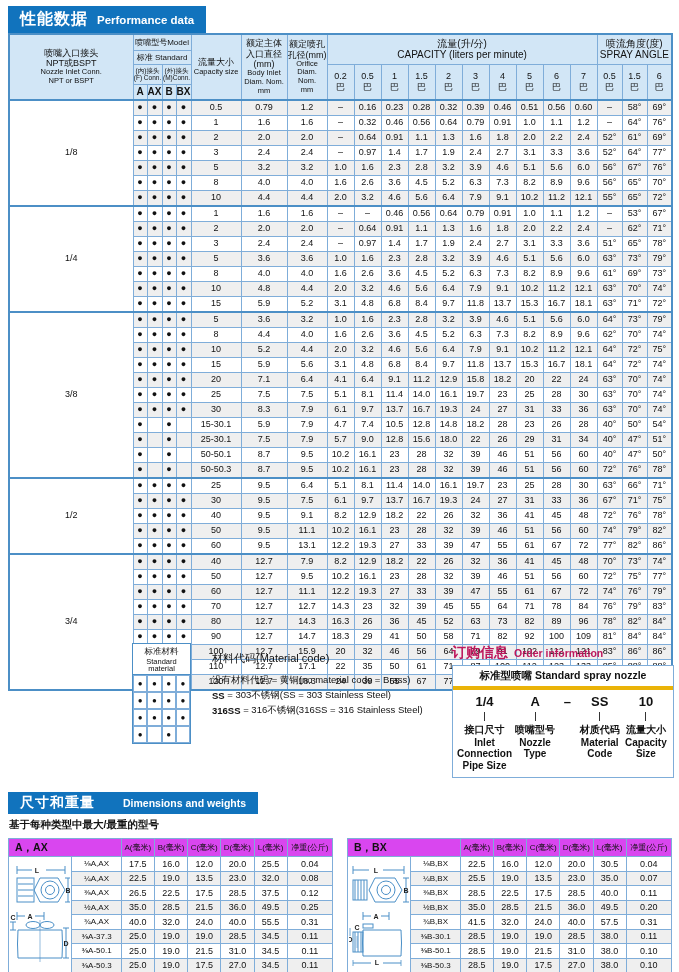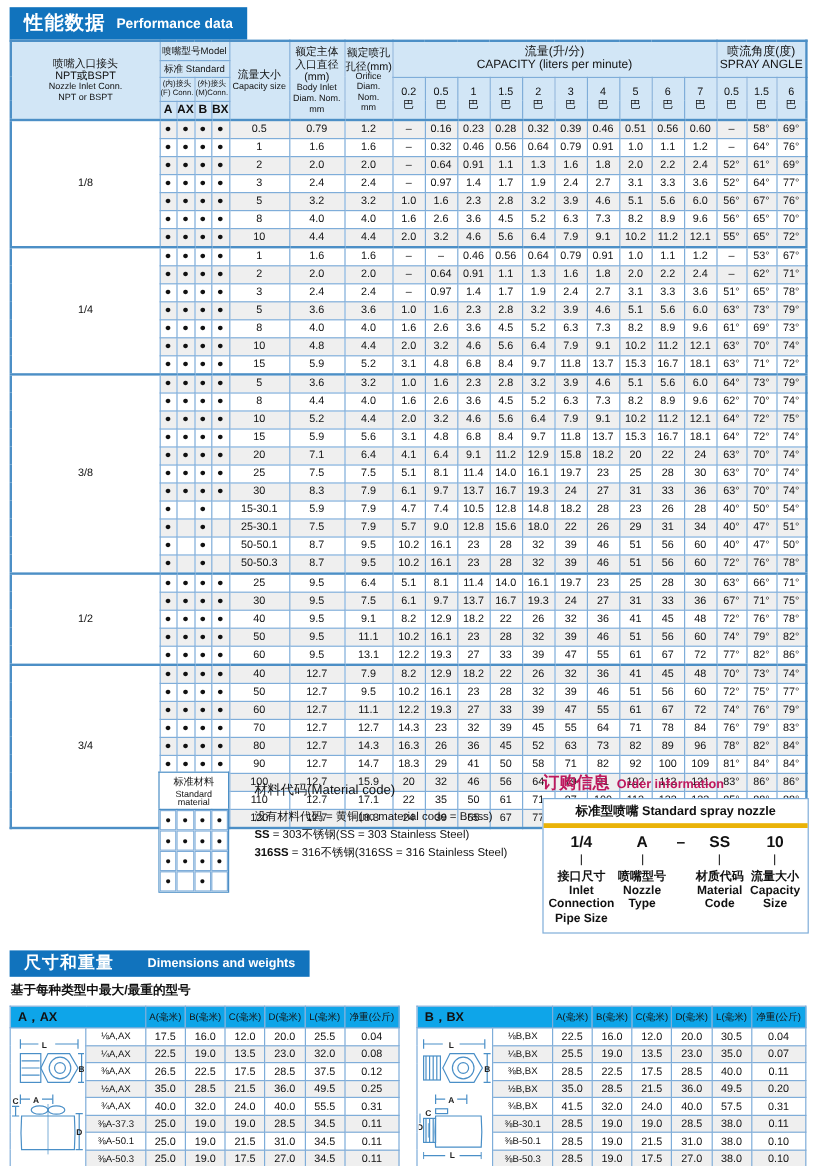--- a/index.html
+++ b/index.html
@@ -71,21 +71,21 @@
   
   .dims-subtitle{position:absolute;left:9px;top:818px;font-weight:bold;font-size:10.5px;}
   table.dim{
     position:absolute;top:838px;width:325px;border-collapse:collapse;table-layout:fixed;
     border:1.5px solid #4c8fc6;
   }
   table.dim th, table.dim td{
     border:1px solid #7fadd9;padding:0;text-align:center;vertical-align:middle;
     font-size:9px;background:#fff;
   }
-  table.dim thead th{background:#0ea5e9;height:17px;font-size:8px;font-weight:normal;}
+  table.dim thead th{background:#d946ef;height:17px;font-size:8px;font-weight:normal;}
   table.dim thead th.tname{text-align:left;font-weight:bold;font-size:10.5px;padding-left:6px;}
   table.dim tbody td{height:13.5px;}
   table.dim tbody tr.shade td{background:#efefef;}
   table.dim td.diag{background:#fff !important;}
   table.dim td.dlabel{font-size:8px;}
   svg text{font-family:"Liberation Sans","DejaVu Sans",sans-serif;}
 </style>
 </head>
 <body>
 

